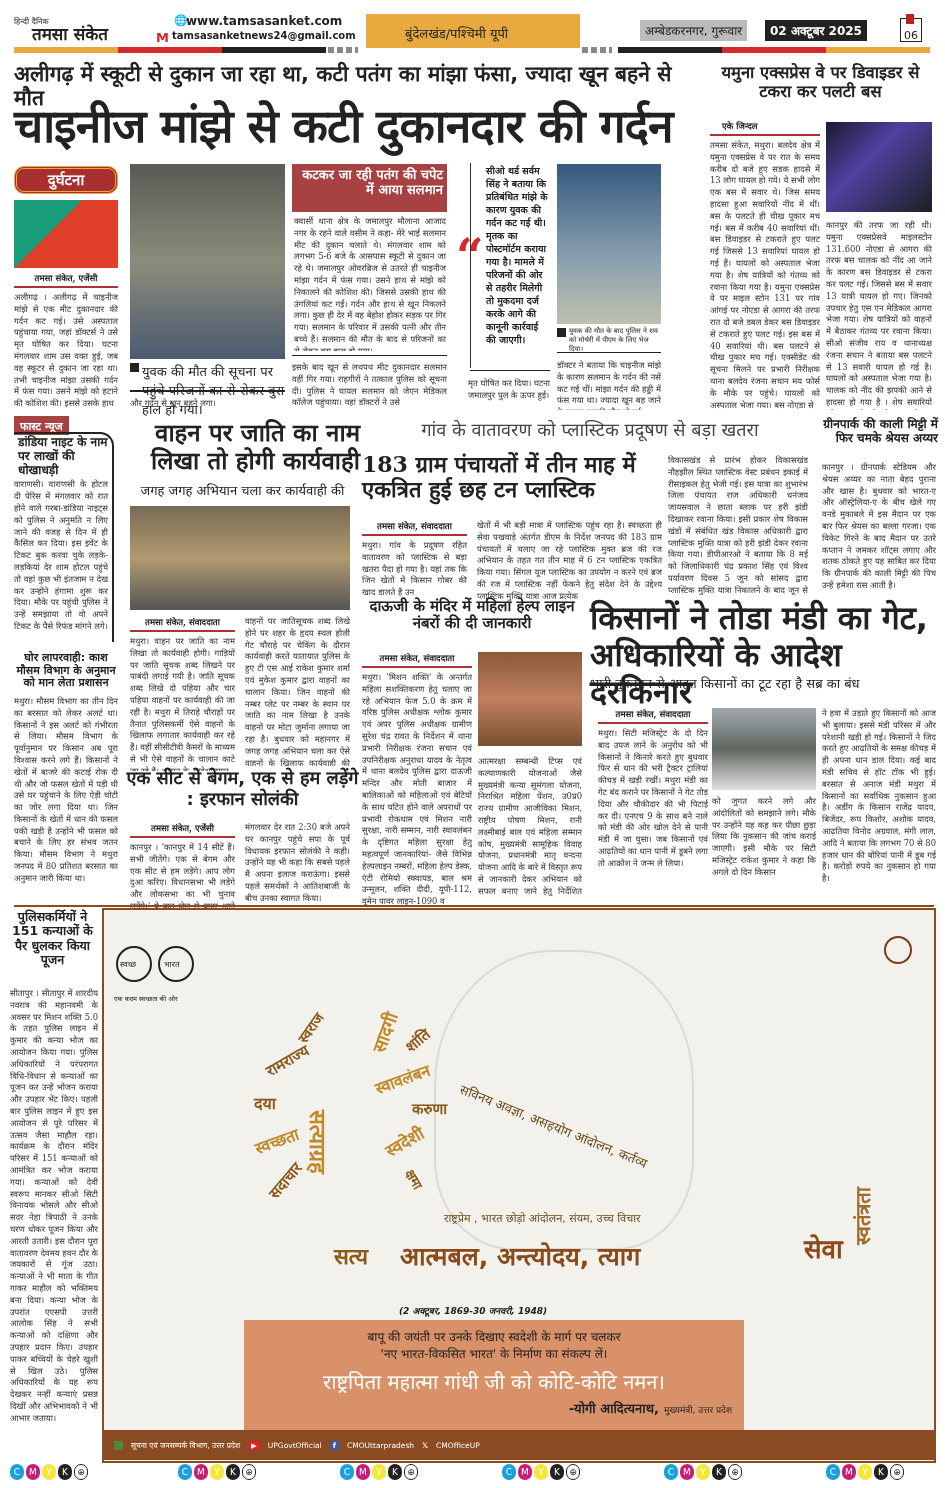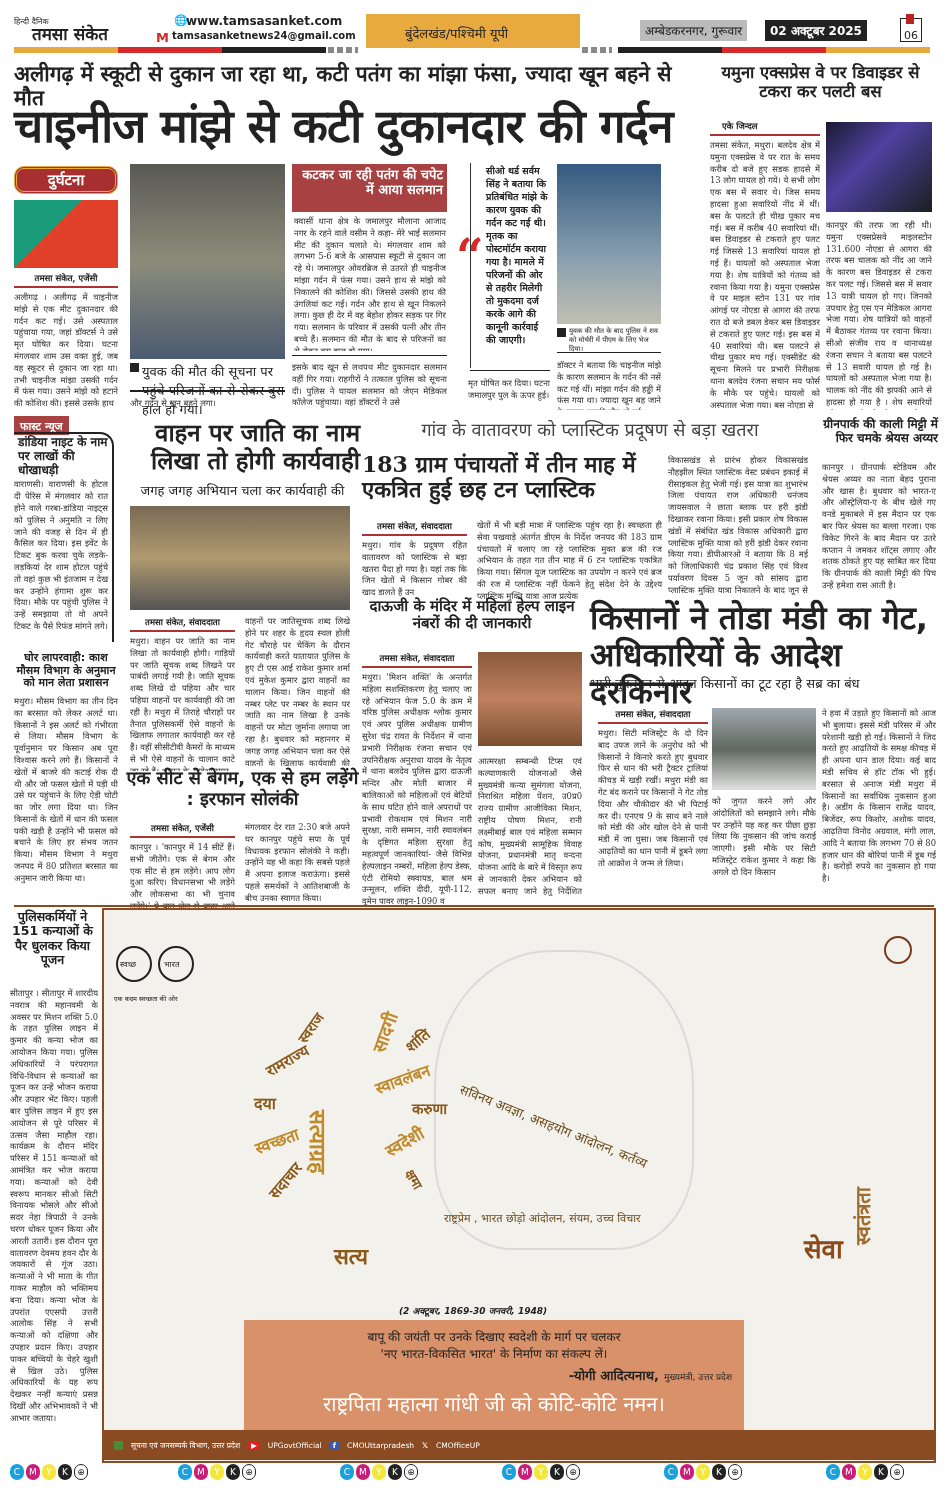--- a/index.html
+++ b/index.html
@@ -175,33 +175,34 @@
     <span class="abs" style="left:0px;top:130px;font-size:16px;transform:rotate(-20deg);color:#c08a2a">स्वच्छता</span>
     <span class="abs" style="left:130px;top:130px;font-size:17px;transform:rotate(-30deg);color:#c08a2a">स्वदेशी</span>
     <span class="abs" style="left:10px;top:170px;font-size:15px;transform:rotate(-50deg)">सदाचार</span>
     <span class="abs" style="left:150px;top:170px;font-size:13px;transform:rotate(60deg)">क्षमा</span>
   </div>
   <div class="abs" style="left:230px;top:200px;font-family:'DejaVu Sans',sans-serif;font-weight:bold;color:#c08a2a;font-size:22px;transform:rotate(90deg);transform-origin:left top;white-space:nowrap">सत्याग्रह</div>
   <div class="abs" style="left:230px;top:330px;font-family:'DejaVu Sans',sans-serif;font-weight:bold;color:#8a5a1a;font-size:22px">सत्य</div>
 
   <div class="abs" style="left:360px;top:170px;font-family:'DejaVu Sans',sans-serif;color:#6a4a1a;font-size:13px;transform:rotate(22deg);transform-origin:left top;white-space:nowrap">सविनय अवज्ञा, असहयोग आंदोलन, कर्तव्य</div>
   <div class="abs" style="left:340px;top:300px;font-family:'DejaVu Sans',sans-serif;color:#6a4a1a;font-size:11px;white-space:nowrap">राष्ट्रप्रेम , भारत छोड़ो आंदोलन, संयम, उच्च विचार</div>
+  <div class="abs" style="left:296px;top:328px;font-family:'DejaVu Sans',sans-serif;font-weight:bold;color:#8a4a1a;font-size:25px;white-space:nowrap">आत्मबल, अन्त्योदय, त्याग</div>
   <div class="abs" style="left:700px;top:320px;font-family:'DejaVu Sans',sans-serif;font-weight:bold;color:#8a4a1a;font-size:26px">सेवा</div>
   <div class="abs" style="left:745px;top:235px;font-family:'DejaVu Sans',sans-serif;font-weight:bold;color:#a06a2a;font-size:20px;transform:rotate(-90deg);transform-origin:left top;white-space:nowrap;margin-top:100px">स्वतंत्रता</div>
 
   <div class="abs" style="left:295px;top:394px;font-family:'DejaVu Sans',sans-serif;font-style:italic;font-weight:bold;font-size:9px">(2 अक्टूबर, 1869-30 जनवरी, 1948)</div>
 
   <div class="abs" style="left:140px;top:410px;width:500px;height:114px;background:#d9916a;text-align:center;font-family:'DejaVu Sans',sans-serif">
     <div style="font-size:12px;margin-top:8px;color:#222">बापू की जयंती पर उनके दिखाए स्वदेशी के मार्ग पर चलकर</div>
     <div style="font-size:12px;color:#222">'नए भारत-विकसित भारत' के निर्माण का संकल्प लें।</div>
+    <div style="font-size:20px;color:#fff;margin-top:6px">राष्ट्रपिता महात्मा गांधी जी को कोटि-कोटि नमन।</div>
     <div style="text-align:right;padding-right:12px;margin-top:3px">
       <span style="font-size:13px;font-weight:bold;color:#222">-योगी आदित्यनाथ,</span>
       <span style="font-size:9px;color:#222">मुख्यमंत्री, उत्तर प्रदेश</span>
     </div>
-    <div style="font-size:20px;color:#fff;margin-top:6px">राष्ट्रपिता महात्मा गांधी जी को कोटि-कोटि नमन।</div>
   </div>
 
   <div class="abs" style="left:0;top:520px;width:830px;height:30px;background:#8a4a22;display:flex;align-items:center;gap:8px;padding-left:10px;font-family:'DejaVu Sans',sans-serif;font-size:7.5px;color:#fff">
     <span style="width:9px;height:9px;background:#4a8a3a;display:inline-block"></span>
     <span>सूचना एवं जनसम्पर्क विभाग, उत्तर प्रदेश</span>
     <span style="background:#e02020;padding:0 3px;border-radius:2px">▶</span>
     <span>UPGovtOfficial</span>
     <span style="background:#3a5aa8;padding:0 3px;font-weight:bold">f</span>
     <span>CMOUttarpradesh</span>
     <span style="font-weight:bold">𝕏</span>

